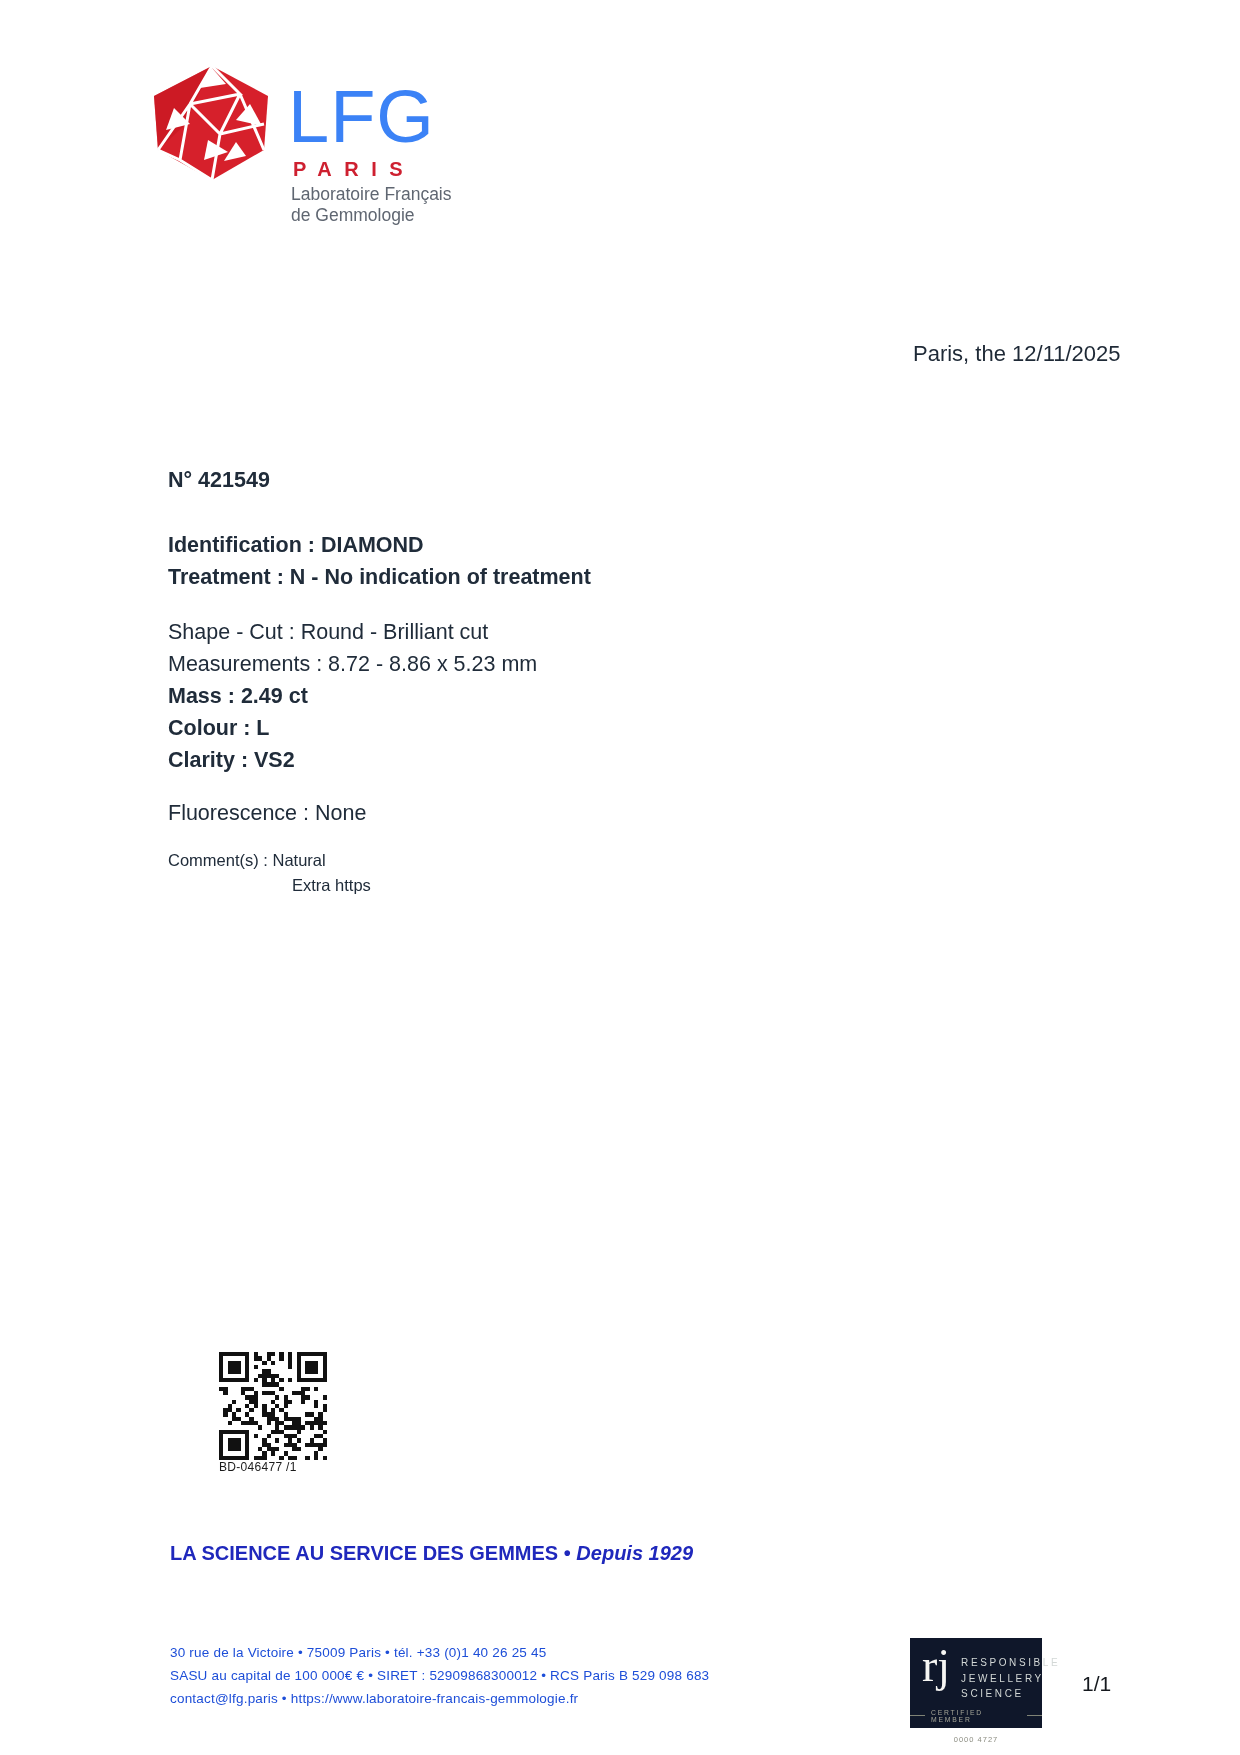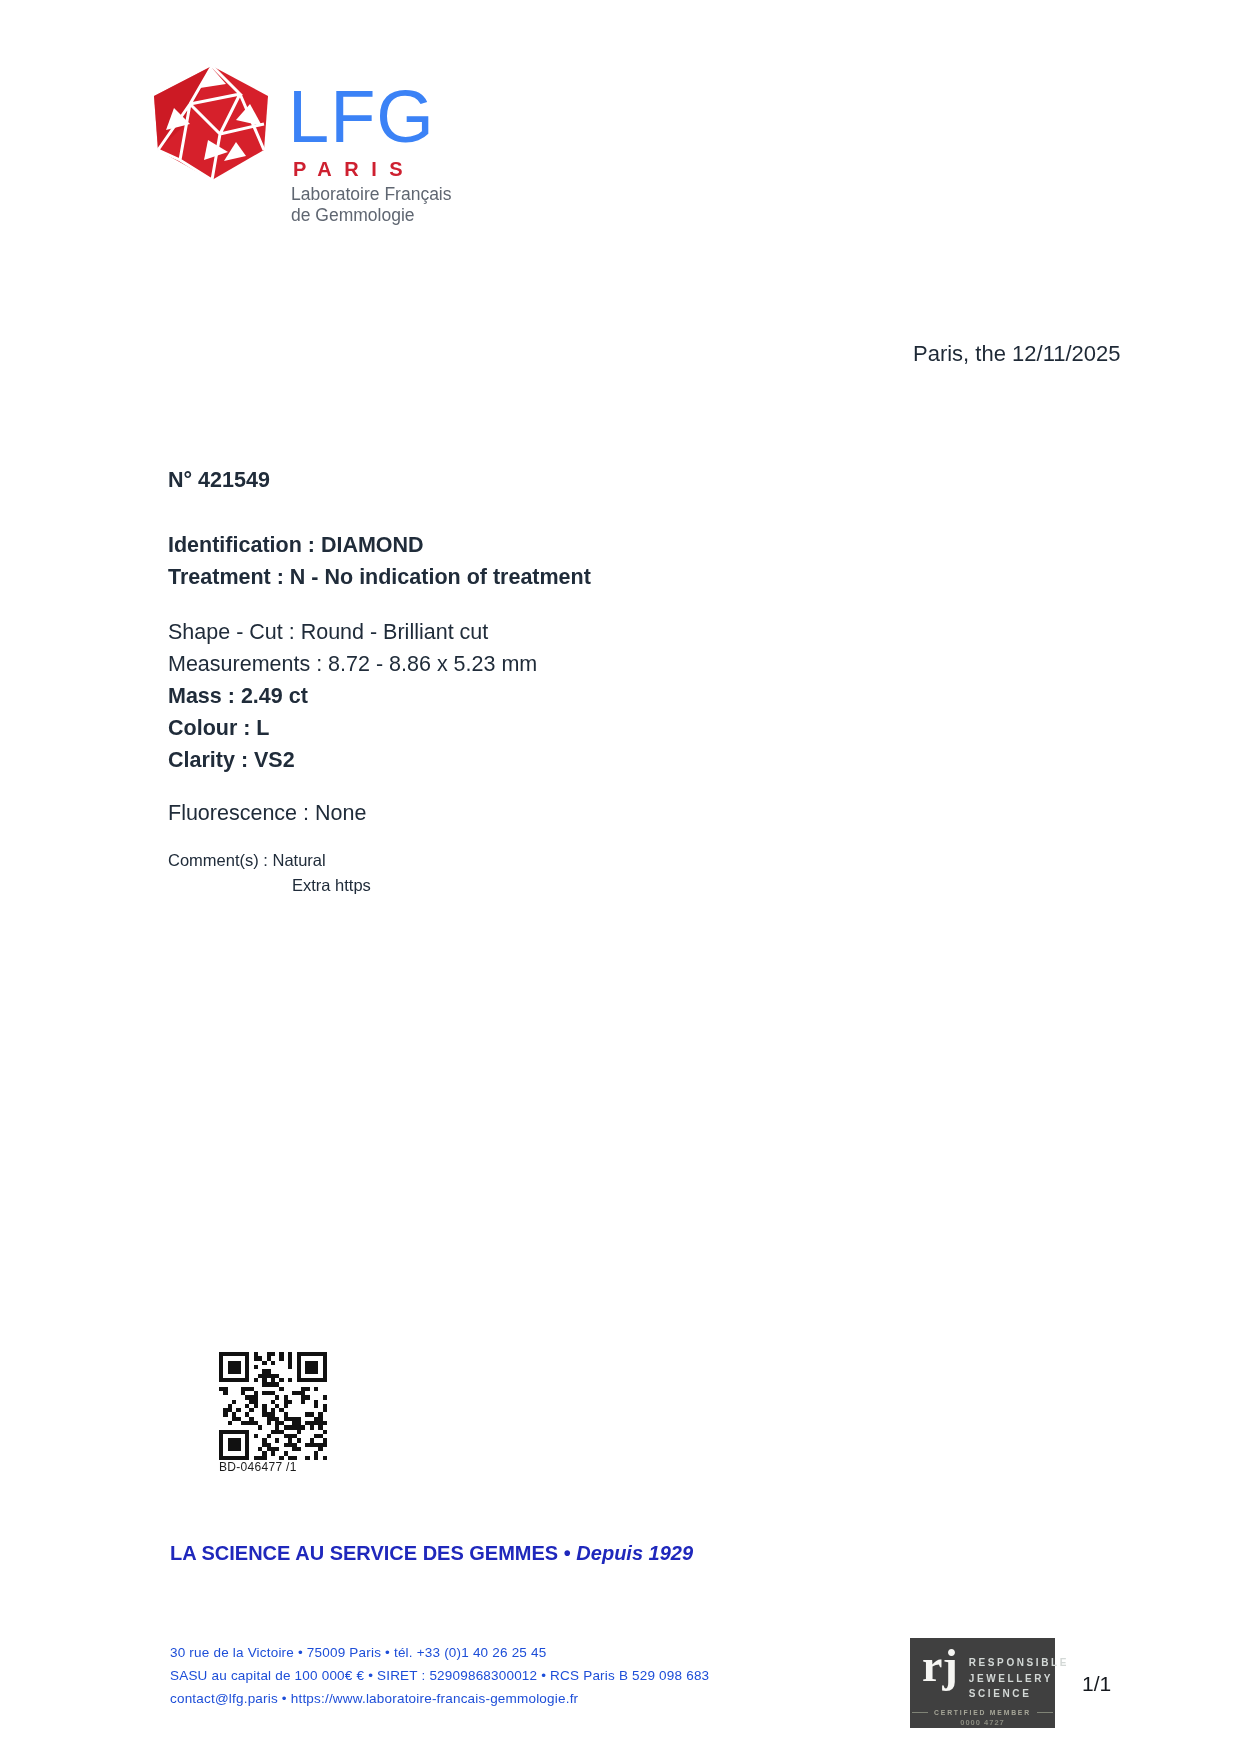--- a/index.html
+++ b/index.html
@@ -22,29 +22,29 @@
   
   .qr{position:absolute;left:219px;top:1352px;width:108px;height:108px;}
   .qr-label{position:absolute;left:219px;top:1460px;font-size:12px;color:#1b1b1b;letter-spacing:0.3px;}
   
   .tagline{position:absolute;left:170px;top:1542px;font-size:20px;font-weight:700;color:#1f28bc;white-space:pre;}
   .tagline .it{font-style:italic;}
   
   .footer{position:absolute;left:170px;top:1641px;font-size:13.5px;line-height:23px;color:#1d4ed8;letter-spacing:0.2px;}
   .footer div{white-space:pre;}
   
-  .rjc{position:absolute;left:910px;top:1638px;width:145px;height:90px;background:#404040;
-       box-sizing:border-box;padding-top:8px;font-weight:bold;}
+  .rjc{position:absolute;left:910px;top:1638px;width:132px;height:90px;background:#0f172a;
+       box-sizing:border-box;padding-top:8px;}
   .rjc-top{display:flex;align-items:flex-start;padding-left:12px;}
   .rjc-mono{font-family:"Liberation Serif","DejaVu Serif",serif;font-size:46px;line-height:0.85;color:#f6f6f3;}
   .rjc-org{margin-left:11px;margin-top:9px;font-size:10px;letter-spacing:2.6px;line-height:1.55;color:#d3d8d6;}
   .rjc-cert{display:flex;align-items:center;justify-content:center;gap:6px;margin-top:7px;}
   .rjc-dash{width:16px;border-top:1px solid #7f8376;}
   .rjc-cert-label{font-size:6.8px;letter-spacing:1.8px;color:#a6a698;}
-  .rjc-num{text-align:center;font-size:7.5px;letter-spacing:1px;color:#8b8c80;margin-top:2px;}
+  .rjc-num{text-align:center;font-size:7.5px;letter-spacing:1px;color:#8b8c80;margin-top:12px;}
   
   .pagenum{position:absolute;left:1082px;top:1672px;font-size:21px;color:#15191e;}
 </style>
 </head>
 <body>
 
 <div class="page">
 
   <svg class="gem" viewBox="0 0 124 118" aria-hidden="true">
     <polygon points="62,2 118,32 114,86 62,116 8,86 4,32" fill="#d6202b"></polygon>

